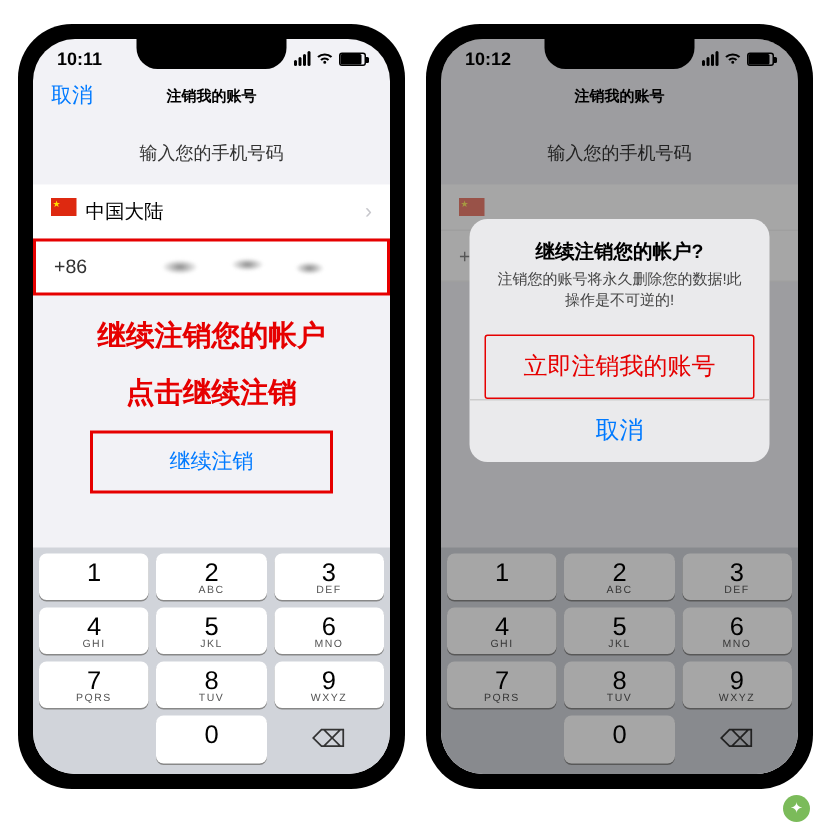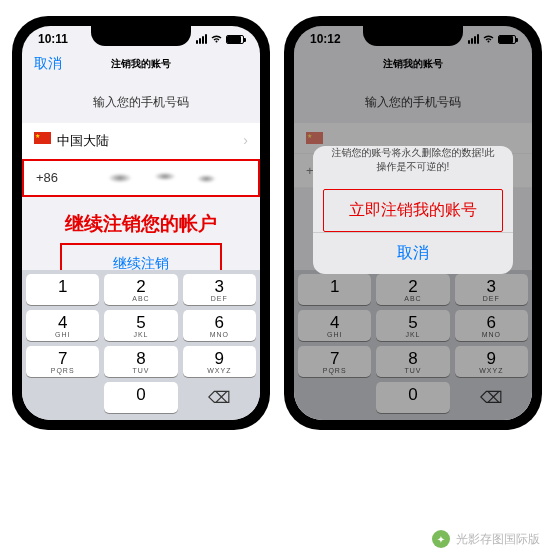--- a/index.html
+++ b/index.html
@@ -1,18 +1,18 @@
 <!DOCTYPE html>
 <html><head>
 <meta charset="utf-8">
 <style>
 *{margin:0;padding:0;box-sizing:border-box;font-family:-apple-system,"Helvetica Neue",sans-serif}
 body{background:#fff;width:554px;height:554px;position:relative;overflow:hidden}
 .phones{display:flex;gap:14px;padding:16px 12px;justify-content:center}
-.phone{width:258px;height:414px;background:#000;border-radius:36px;padding:10px;position:relative}
+.phone{width:258px;height:510px;background:#000;border-radius:36px;padding:10px;position:relative}
 .screen{width:100%;height:100%;background:#f2f2f6;border-radius:28px;overflow:hidden;position:relative}
 .notch{position:absolute;top:0;left:50%;transform:translateX(-50%);width:100px;height:20px;background:#000;border-radius:0 0 14px 14px;z-index:10}
 .status{display:flex;justify-content:space-between;align-items:center;padding:6px 16px 2px;font-size:12px;font-weight:600;color:#000}
 .status-r{display:flex;gap:3px;align-items:center}
 .sig{display:flex;gap:1px;align-items:flex-end}
 .sig span{width:2px;background:#000;border-radius:1px}
 .batt{width:18px;height:9px;border:1px solid #000;border-radius:2px;position:relative}
 .batt::after{content:"";position:absolute;right:-3px;top:2px;width:2px;height:4px;background:#000;border-radius:0 1px 1px 0}
 .batt-f{background:#000;height:100%;border-radius:1px}
 .nav{display:flex;align-items:center;padding:6px 12px;font-size:14px;position:relative;height:32px}
@@ -88,20 +88,21 @@
             <span class="flag"></span>
             <span>中国大陆</span>
             <span class="chev">›</span>
           </div>
           <div class="row redbox1">
             <span class="prefix">+86</span>
             <div class="blur"></div>
           </div>
         </div>
         <div class="red1">继续注销您的帐户</div>
+        <div class="red2">点击继续注销</div>
         <div class="redbox2">
           <div class="cont">继续注销</div>
         </div>
       </div>
       <div class="kb">
         <div class="kr">
           <div class="k">
               <div class="kn">1</div>
               <div class="kl"></div>
             </div>
@@ -186,20 +187,21 @@
           <div class="row">
             <span class="prefix">+86</span>
           </div>
         </div>
         <div class="mid">
           <div class="cont-plain">继续注销</div>
         </div>
       </div>
       <div class="dim"></div>
       <div class="alert">
+        <div class="at">继续注销您的帐户?</div>
         <div class="am">注销您的账号将永久删除您的数据!此操作是不可逆的!</div>
         <div class="ab red">立即注销我的账号</div>
         <div class="ab blue">取消</div>
       </div>
       <div class="kb">
         <div class="kr">
           <div class="k">
               <div class="kn">1</div>
               <div class="kl"></div>
             </div>
@@ -248,14 +250,13 @@
             </div>
           <div class="kd">⌫</div>
         </div>
       </div>
     </div>
   </div>
 </div>
 
 <div class="footer">
   <div class="wc">✦</div>
-  <span>光影存图国际版</span>
 </div>
 
 </body></html>

